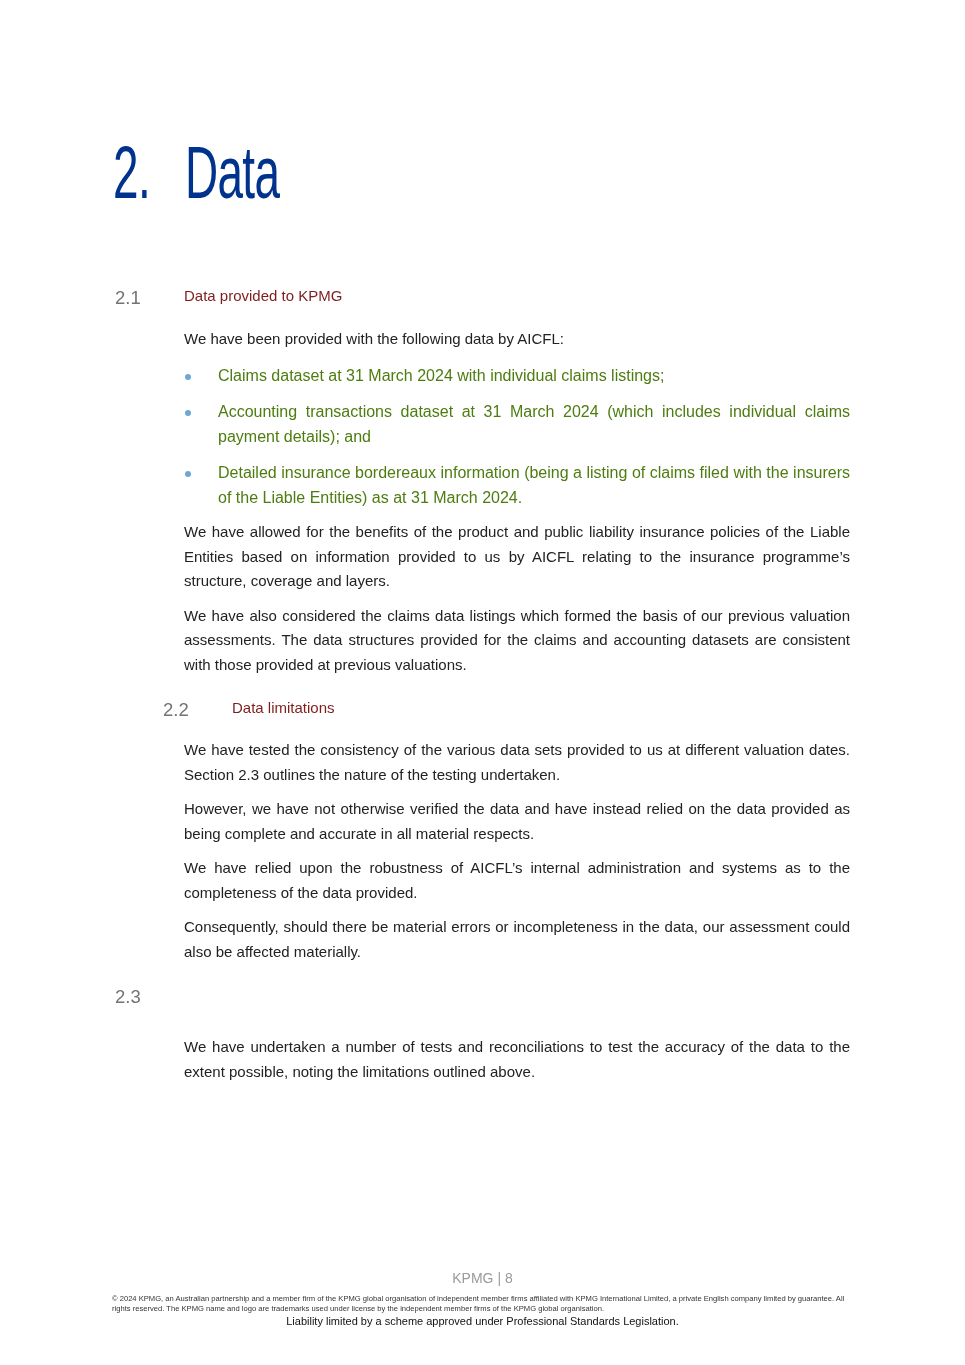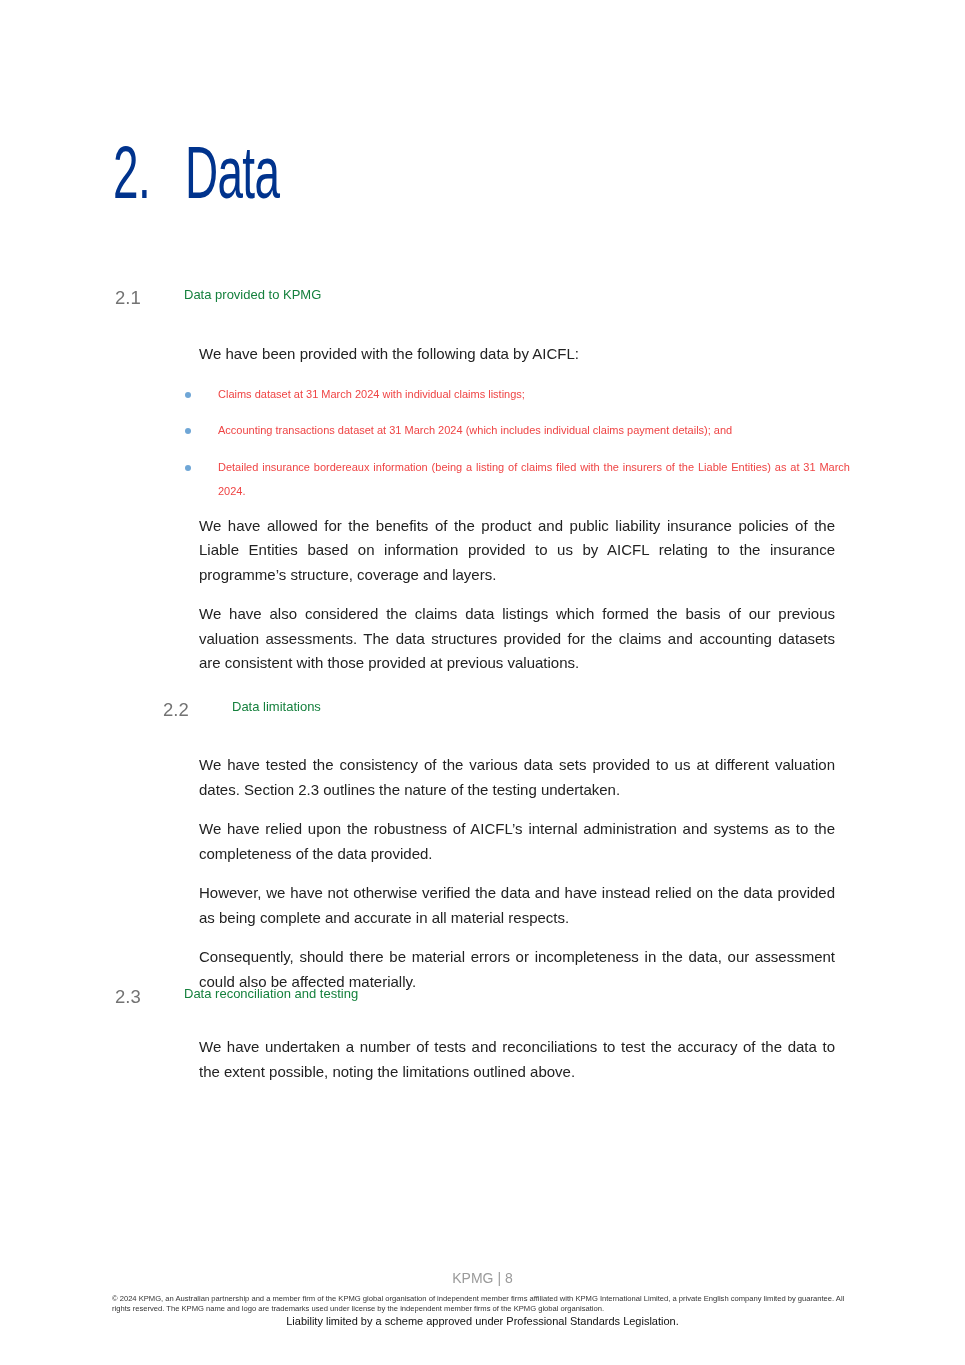--- a/index.html
+++ b/index.html
@@ -6,25 +6,25 @@
     body { width: 965px; height: 1365px; position: relative; overflow: hidden;
       font-family: "Liberation Sans", sans-serif; color: #1f1f1f; }
     .chapter-title { position: absolute; left: 113px; top: 128px; margin: 0;
       font-family: "Liberation Sans Narrow", "Liberation Sans", sans-serif;
       font-weight: normal; font-size: 74px; line-height: 90px; color: #00338d;
       transform: scaleX(0.62); transform-origin: left top; letter-spacing: -1px; white-space: nowrap; }
     .chapter-title .num { display: inline-block; width: 116px; }
     .section { position: absolute; left: 0; width: 965px; }
     .sec-head { position: relative; height: 30px; }
     .sec-num { position: absolute; left: 115px; top: 0; font-size: 18.5px; color: #737373; }
-    .sec-title { position: absolute; left: 184px; top: 0; font-size: 13px; color: #15803d; }
+    .sec-title { position: absolute; left: 184px; top: 0; font-size: 15px; color: #7f1d1d; }
     .body { position: absolute; left: 184px; width: 666px; }
-    .para { margin: 15px; font-size: 15px; line-height: 24.5px; text-align: justify; color: #222; }
+    .para { margin: 0; font-size: 15px; line-height: 24.5px; text-align: justify; color: #222; }
     .bullets { list-style: none; margin: 0; padding: 0; }
-    .bullet { position: relative; padding-left: 34px; font-size: 11px; line-height: 24.5px; text-align: justify; color: #ef4444; }
+    .bullet { position: relative; padding-left: 34px; font-size: 16px; line-height: 24.5px; text-align: justify; color: #4d7c0f; }
     .bullet .dot { position: absolute; left: 1px; top: 10px; width: 6px; height: 6px; border-radius: 50%; background: #6fa6d6; }
     .page-no { position: absolute; left: 0; width: 965px; top: 1270px; text-align: center; font-size: 14px; color: #9a9a9a; }
     .legal { position: absolute; left: 112px; width: 740px; top: 1294px; text-align: left; font-size: 7.6px; line-height: 10px; color: #333; }
     .liability { position: absolute; left: 0; width: 965px; top: 1315px; text-align: center; font-size: 11px; color: #111; }
   </style>
 </head>
 <body>
 
 <h1 class="chapter-title"><span class="num">2.</span><span>Data</span></h1>
 
@@ -45,30 +45,29 @@
   </div>
 </section>
 
 <section class="section" style="top:699px;padding-left:48px;">
   <div class="sec-head">
     <span class="sec-num">2.2</span>
     <span class="sec-title">Data limitations</span>
   </div>
   <div class="body" style="top:39px;">
     <p class="para">We have tested the consistency of the various data sets provided to us at different valuation dates. Section 2.3 outlines the nature of the testing undertaken.</p>
+    <p class="para" style="margin-top:10px;">However, we have not otherwise verified the data and have instead relied on the data provided as being complete and accurate in all material respects.</p>
     <p class="para" style="margin-top:10px;">We have relied upon the robustness of AICFL’s internal administration and systems as to the completeness of the data provided.</p>
-    <p class="para" style="margin-top:10px;">However, we have not otherwise verified the data and have instead relied on the data provided as being complete and accurate in all material respects.</p>
     <p class="para" style="margin-top:10px;">Consequently, should there be material errors or incompleteness in the data, our assessment could also be affected materially.</p>
   </div>
 </section>
 
 <section class="section" style="top:986px;">
   <div class="sec-head">
     <span class="sec-num">2.3</span>
-    <span class="sec-title">Data reconciliation and testing</span>
   </div>
   <div class="body" style="top:39px;">
     <p class="para" style="margin-top:10px;">We have undertaken a number of tests and reconciliations to test the accuracy of the data to the extent possible, noting the limitations outlined above.</p>
   </div>
 </section>
 
 <div class="page-no">KPMG | 8</div>
 <div class="legal">© 2024 KPMG, an Australian partnership and a member firm of the KPMG global organisation of independent member firms affiliated with KPMG International Limited, a private English company limited by guarantee. All rights reserved. The KPMG name and logo are trademarks used under license by the independent member  firms of the KPMG global organisation.</div>
 <div class="liability">Liability limited by a scheme approved under Professional Standards Legislation.</div>
 

